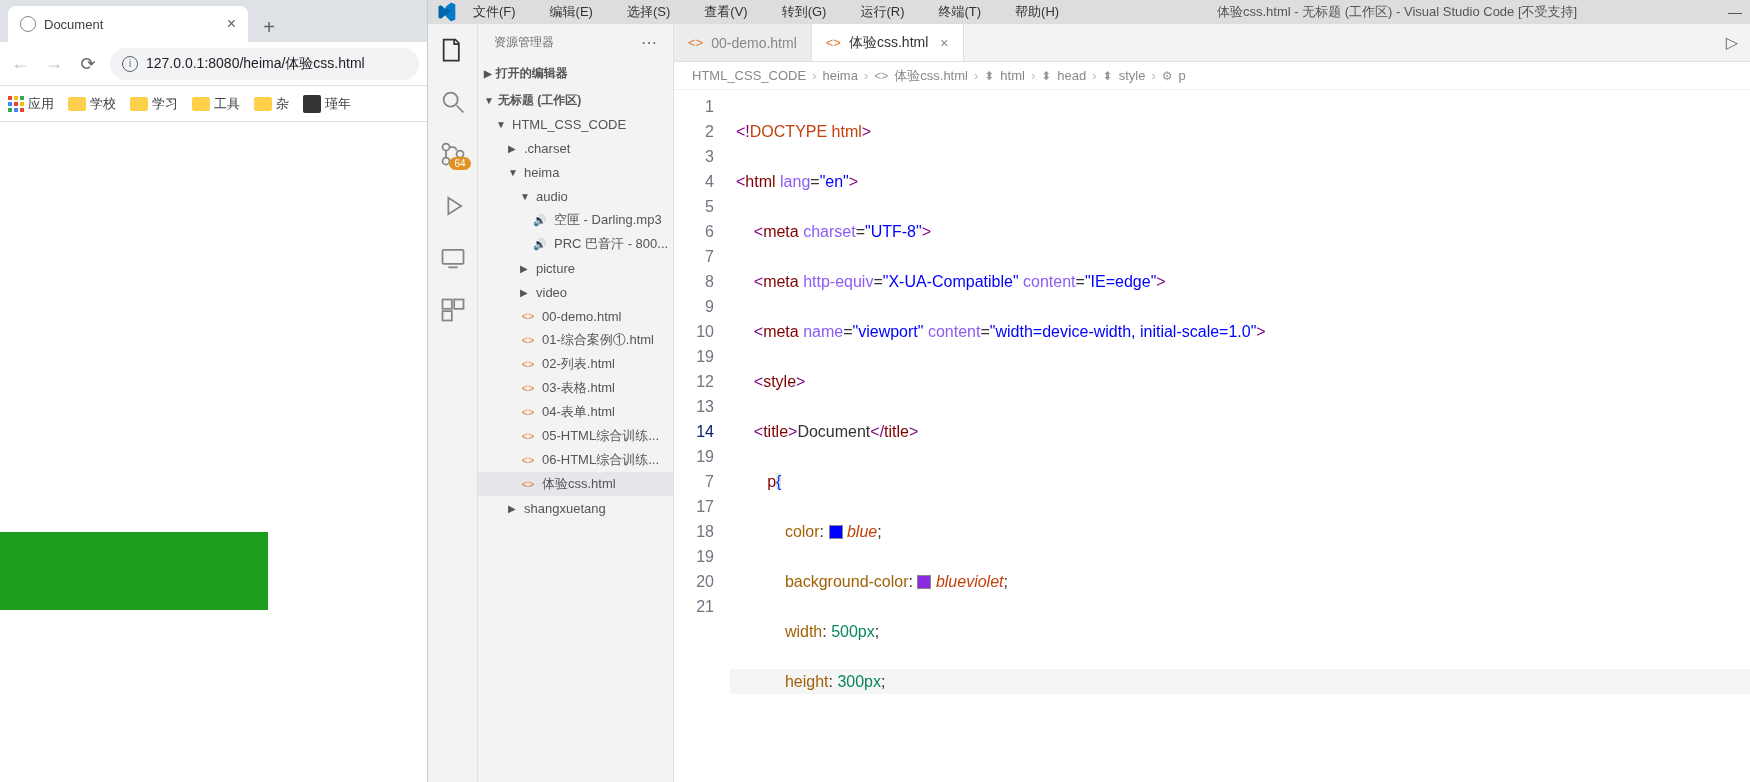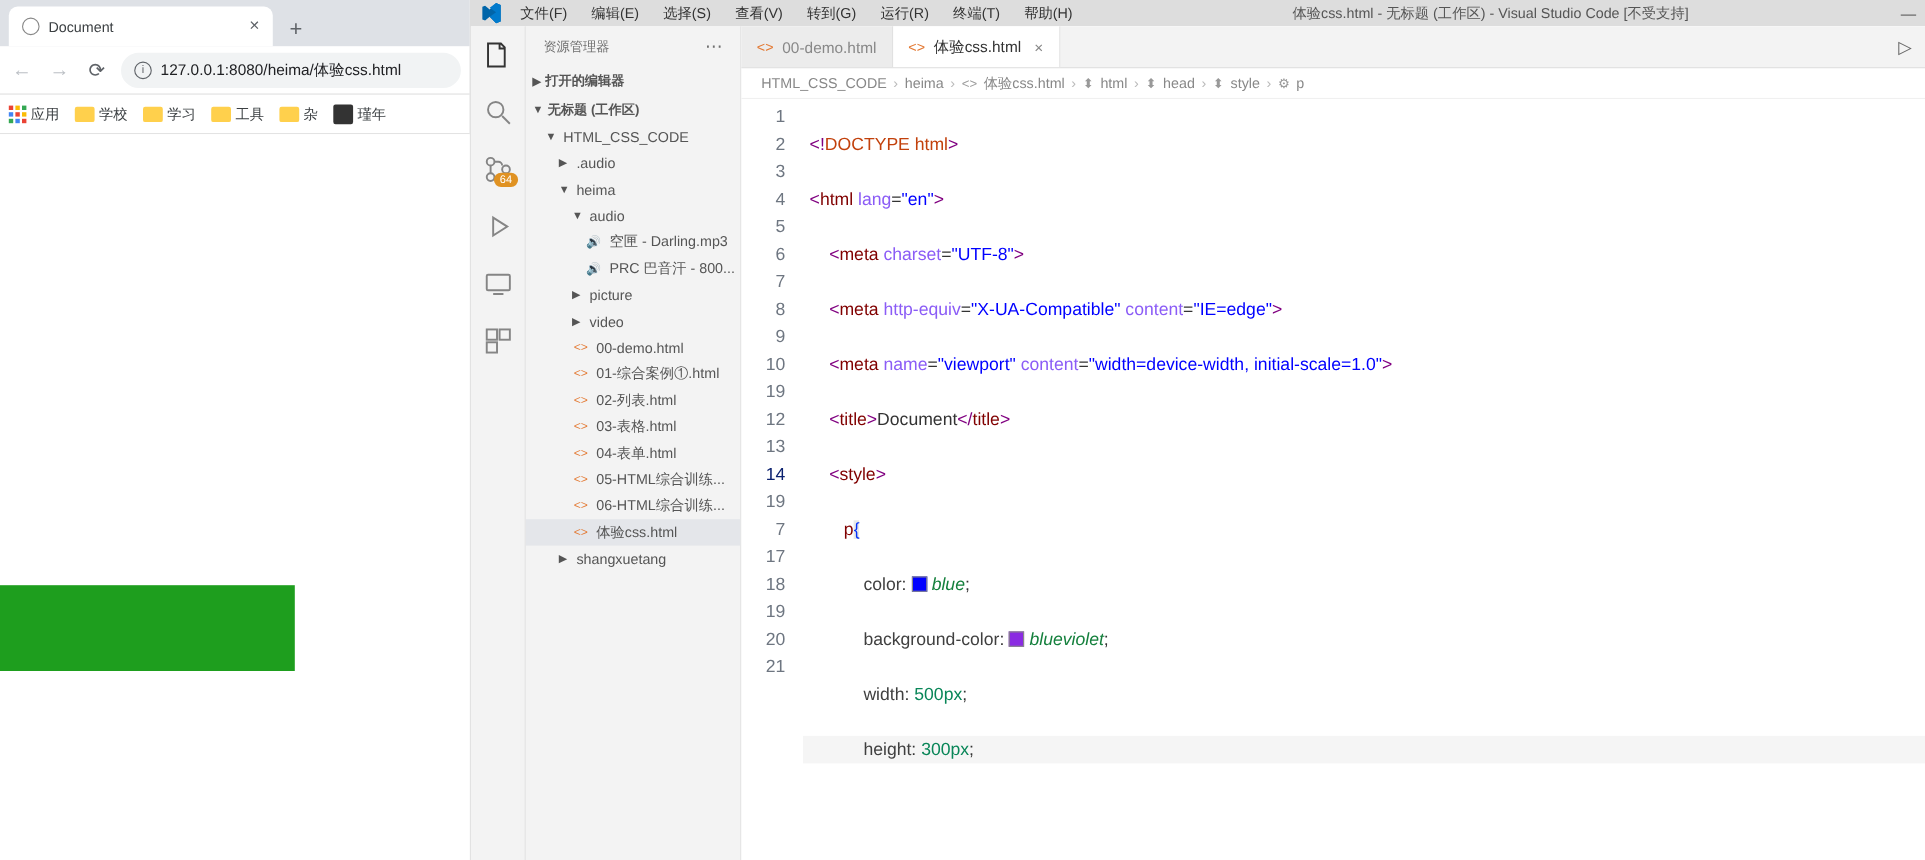--- a/index.html
+++ b/index.html
@@ -32,21 +32,21 @@
 .chrome-bookmarks .apps-icon span:nth-child(9){background:#ea4335}
 .chrome-bookmarks .avatar { width: 18px; height: 18px; background: #333; border-radius: 2px; }
 .chrome-content { flex: 1; background: #fff; position: relative; }
 .rendered-p { color: blue; font-size: 50px; background-color: blueviolet; width: 500px; height: 300px; margin-top: 40px; line-height: 1.3; }
 .green-block { position: absolute; top: 410px; left: 0; width: 268px; height: 78px; background: #1e9e1e; }
 
 
 .vscode { flex: 1; display: flex; flex-direction: column; background: #fff; }
 .vscode-titlebar { height: 36px; background: #dddddd; display: flex; align-items: center; padding: 0 8px; font-size: 13px; color: #333; }
 .vscode-titlebar .vs-logo { width: 20px; height: 20px; margin-right: 10px; }
-.vscode-titlebar .menus { display: flex; gap: 8px; }
+.vscode-titlebar .menus { display: flex; gap: 20px; }
 .vscode-titlebar .menu-item { padding: 3px 7px; }
 .vscode-titlebar .title-center { flex: 1; text-align: center; color: #555; }
 .vscode-titlebar .win-controls { display: flex; gap: 18px; color: #555; font-size: 14px; }
 
 .vscode-body { flex: 1; display: flex; }
 .activity-bar { width: 50px; background: #f3f3f3; border-right: 1px solid #e0e0e0; display: flex; flex-direction: column; align-items: center; padding-top: 12px; gap: 24px; }
 .activity-bar .ab-icon { width: 28px; height: 28px; color: #858585; position: relative; }
 .activity-bar .ab-icon.active { color: #333; }
 .activity-bar .ab-icon .badge { position: absolute; bottom: -2px; right: -4px; background: #e09222; color: #fff; font-size: 10px; border-radius: 10px; padding: 1px 5px; }
 
@@ -84,24 +84,24 @@
 .gutter .ln.current { color: #0b216f; }
 .code { flex: 1; padding-top: 4px; white-space: pre; }
 .code .line { height: 25px; padding-left: 6px; }
 .code .line.highlight { background: #f5f5f5; }
 
 .c-bracket { color: #800080; }
 .c-tag { color: #800000; }
 .c-doctype { color: #c2410c; }
 .c-attr { color: #8b5cf6; }
 .c-string { color: #0000ff; }
-.c-prop { color: #404040; }
+.c-prop { color: #a16207; }
 .c-val { color: #098658; }
 .c-text { color: #333; }
-.c-italic { font-style: italic; color: #15803d; }
+.c-italic { font-style: italic; color: #c2410c; }
 .c-punc { color: #333; }
 .c-brace { color: #0431fa; }
 .color-swatch { display: inline-block; width: 14px; height: 14px; border: 1px solid #888; vertical-align: -2px; }
 
 svg { display: block; }
 </style>
 </head>
 <body>
 
 <div class="chrome">
@@ -243,21 +243,21 @@
         <div class="section-title">
             <span class="caret">▼</span>
             <span>无标题 (工作区)</span>
           </div>
         <div class="tree-item">
             <span class="caret">▼</span>
             <span>HTML_CSS_CODE</span>
           </div>
         <div class="tree-item indent-1">
             <span class="caret">▶</span>
-            <span>.audio</span>
+            <span>.charset</span>
           </div>
         <div class="tree-item indent-1">
             <span class="caret">▼</span>
             <span>heima</span>
           </div>
         <div class="tree-item indent-2">
             <span class="caret">▼</span>
             <span>audio</span>
           </div>
         <div class="tree-item indent-3">
@@ -376,22 +376,22 @@
           <div class="ln">19</div>
           <div class="ln">20</div>
           <div class="ln">21</div>
         </div>
         <div class="code">
 <div class="line"><span class="c-bracket">&lt;!</span><span class="c-doctype">DOCTYPE</span> <span class="c-doctype">html</span><span class="c-bracket">&gt;</span></div>
 <div class="line"><span class="c-bracket">&lt;</span><span class="c-tag">html</span> <span class="c-attr">lang</span><span class="c-punc">=</span><span class="c-string">"en"</span><span class="c-bracket">&gt;</span></div>
 <div class="line">    <span class="c-bracket">&lt;</span><span class="c-tag">meta</span> <span class="c-attr">charset</span><span class="c-punc">=</span><span class="c-string">"UTF-8"</span><span class="c-bracket">&gt;</span></div>
 <div class="line">    <span class="c-bracket">&lt;</span><span class="c-tag">meta</span> <span class="c-attr">http-equiv</span><span class="c-punc">=</span><span class="c-string">"X-UA-Compatible"</span> <span class="c-attr">content</span><span class="c-punc">=</span><span class="c-string">"IE=edge"</span><span class="c-bracket">&gt;</span></div>
 <div class="line">    <span class="c-bracket">&lt;</span><span class="c-tag">meta</span> <span class="c-attr">name</span><span class="c-punc">=</span><span class="c-string">"viewport"</span> <span class="c-attr">content</span><span class="c-punc">=</span><span class="c-string">"width=device-width, initial-scale=1.0"</span><span class="c-bracket">&gt;</span></div>
+<div class="line">    <span class="c-bracket">&lt;</span><span class="c-tag">style</span><span class="c-bracket">&gt;</span></div>
 <div class="line">    <span class="c-bracket">&lt;</span><span class="c-tag">title</span><span class="c-bracket">&gt;</span><span class="c-text">Document</span><span class="c-bracket">&lt;/</span><span class="c-tag">title</span><span class="c-bracket">&gt;</span></div>
-<div class="line">    <span class="c-bracket">&lt;</span><span class="c-tag">style</span><span class="c-bracket">&gt;</span></div>
 <div class="line">       <span class="c-tag">p</span><span class="c-brace" style="background:#e8e8e8">{</span></div>
 <div class="line">           <span class="c-prop">color</span><span class="c-punc">:</span> <span class="color-swatch" style="background:blue"></span> <span class="c-italic">blue</span><span class="c-punc">;</span></div>
 <div class="line">           <span class="c-prop">background-color</span><span class="c-punc">:</span> <span class="color-swatch" style="background:blueviolet"></span> <span class="c-italic">blueviolet</span><span class="c-punc">;</span></div>
 <div class="line">           <span class="c-prop">width</span><span class="c-punc">:</span> <span class="c-val">500px</span><span class="c-punc">;</span></div>
 <div class="line highlight">           <span class="c-prop">height</span><span class="c-punc">:</span> <span class="c-val">300px</span><span class="c-punc">;</span></div>
 
 
 
 
 

